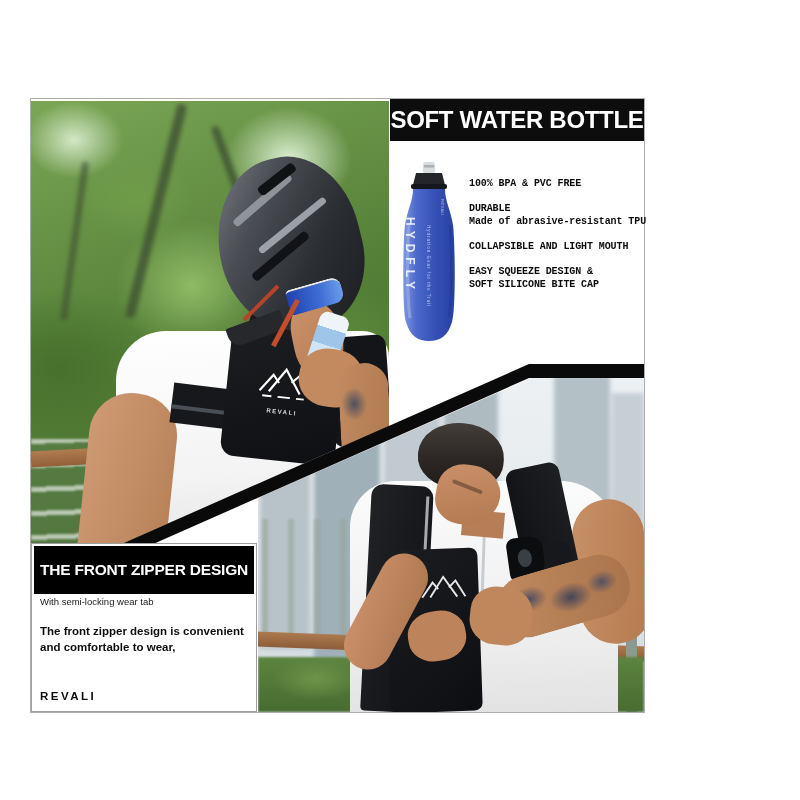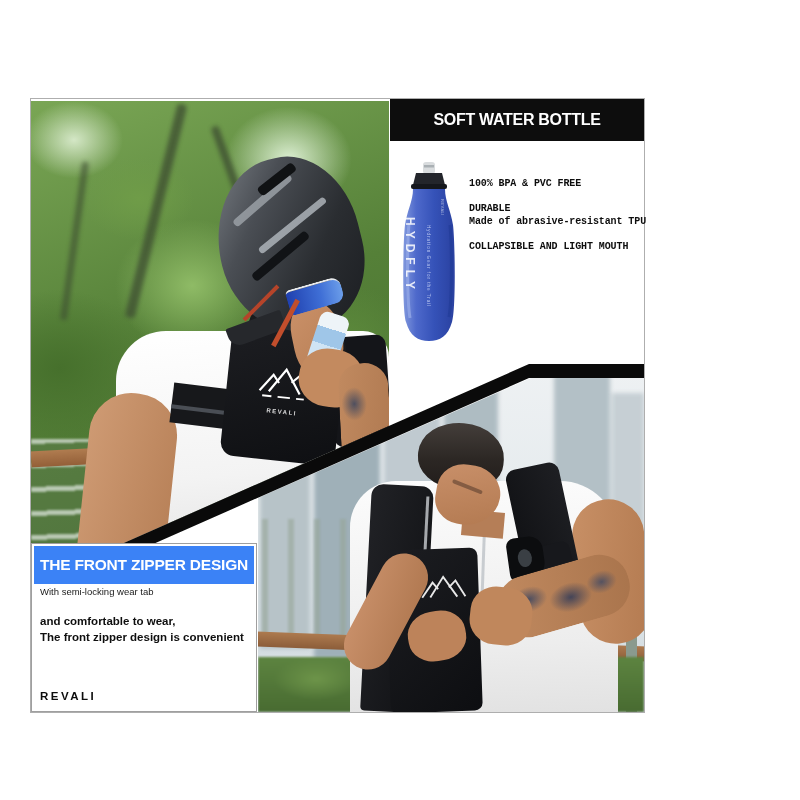--- a/index.html
+++ b/index.html
@@ -112,33 +112,33 @@
   .strapR2 { left:258px; top:96px; width:54px; height:120px; transform:rotate(-12deg);
     border-radius:10px; background:linear-gradient(260deg,#1e1f23,#101114); }
   .panelR2 { left:268px; top:176px; width:52px; height:80px; transform:rotate(-14deg); border-radius:8px; background:#17181c; }
   .shades2 { left:250px; top:168px; width:36px; height:44px; transform:rotate(-8deg);
     border-radius:8px 14px 18px 8px; background:#0c0d0f; }
   .shades2 .loop { position:absolute; left:10px; top:12px; width:14px; height:18px; border-radius:50%; background:#3a3f44; }
   .zipline { left:224px; top:150px; width:3px; height:75px; background:#c3c8cc; opacity:.9; transform:rotate(2deg); }
 
   
   .panel { left:0; top:444px; width:226px; height:169px; background:#ffffff; border:1px solid #9f9f9f; }
-  .banner2 { margin:2px 2px 0 2px; height:38px; background:#3b82f6; color:#fff;
+  .banner2 { margin:2px 2px 0 2px; height:48px; background:#000000; color:#fff;
     display:flex; align-items:center; justify-content:center;
     font-size:15.5px; font-weight:bold; letter-spacing:-0.2px; white-space:nowrap; }
   .heading { margin:9px 0 0 8px; font-size:14.5px; font-weight:bold; letter-spacing:-0.3px; color:#0f0f0f; }
   .subheading { margin:2px 0 0 8px; font-size:9.5px; color:#1a1a1a; }
   .bodytext { margin:16px 8px 0 8px; font-size:11.5px; font-weight:bold; line-height:16px; color:#0f0f0f; }
   .brandlogo { position:absolute; left:8px; bottom:9px; font-size:11.5px; font-weight:bold;
     letter-spacing:2.5px; color:#0c0c0c; transform:scaleY(.92); }
 
   
   .banner1 { left:359px; top:0; width:254px; height:42px; background:#0d0d0d; color:#fff;
     display:flex; align-items:center; justify-content:center;
-    font-size:16px; font-weight:bold; letter-spacing:-0.3px; white-space:nowrap; }
+    font-size:24px; font-weight:bold; letter-spacing:-0.3px; white-space:nowrap; }
   .bullets { left:438px; top:78px; width:174px; color:#0d0d0d; }
   .bullet-group { margin-bottom:12px;font-family:Liberation Mono, monospace; }
   .bullet-line { font-size:10px; font-weight:bold; line-height:13px; letter-spacing:-0.1px; white-space:nowrap; }
   .bottlewrap { left:366px; top:62px; width:64px; height:182px; }
   .vtext { position:absolute; transform-origin:left top; transform:rotate(90deg); white-space:nowrap; font-weight:bold; }
   .vt-brand   { left:20px; top:56px; font-size:12px; letter-spacing:5px; color:rgba(255,255,255,.85); }
   .vt-tagline { left:34px; top:64px; font-size:4.5px; letter-spacing:1px; color:rgba(220,230,255,.75); font-weight:normal; }
   .vt-edge    { left:48px; top:38px; font-size:4px;  letter-spacing:.5px; color:rgba(255,255,255,.55); font-weight:normal; }
 </style>
 </head>
@@ -257,25 +257,29 @@
     <div class="bullet-group">
       <div class="bullet-line">100% BPA &amp; PVC FREE</div>
     </div>
     <div class="bullet-group">
       <div class="bullet-line">DURABLE</div>
       <div class="bullet-line">Made of abrasive-resistant TPU</div>
     </div>
     <div class="bullet-group">
       <div class="bullet-line">COLLAPSIBLE AND LIGHT MOUTH</div>
     </div>
+    <div class="bullet-group">
+      <div class="bullet-line">EASY SQUEEZE DESIGN &amp;</div>
+      <div class="bullet-line">SOFT SILICONE BITE CAP</div>
+    </div>
   </div>
 
   <div class="abs panel">
     <div class="banner2">THE FRONT ZIPPER DESIGN</div>
     <div class="subheading">With semi-locking wear tab</div>
     <div class="bodytext">
+      <div>The front zipper design is convenient</div>
       <div>and comfortable to wear,</div>
-      <div>The front zipper design is convenient</div>
     </div>
     <div class="brandlogo">REVALI</div>
   </div>
 
 </div>
 
 </body></html>

